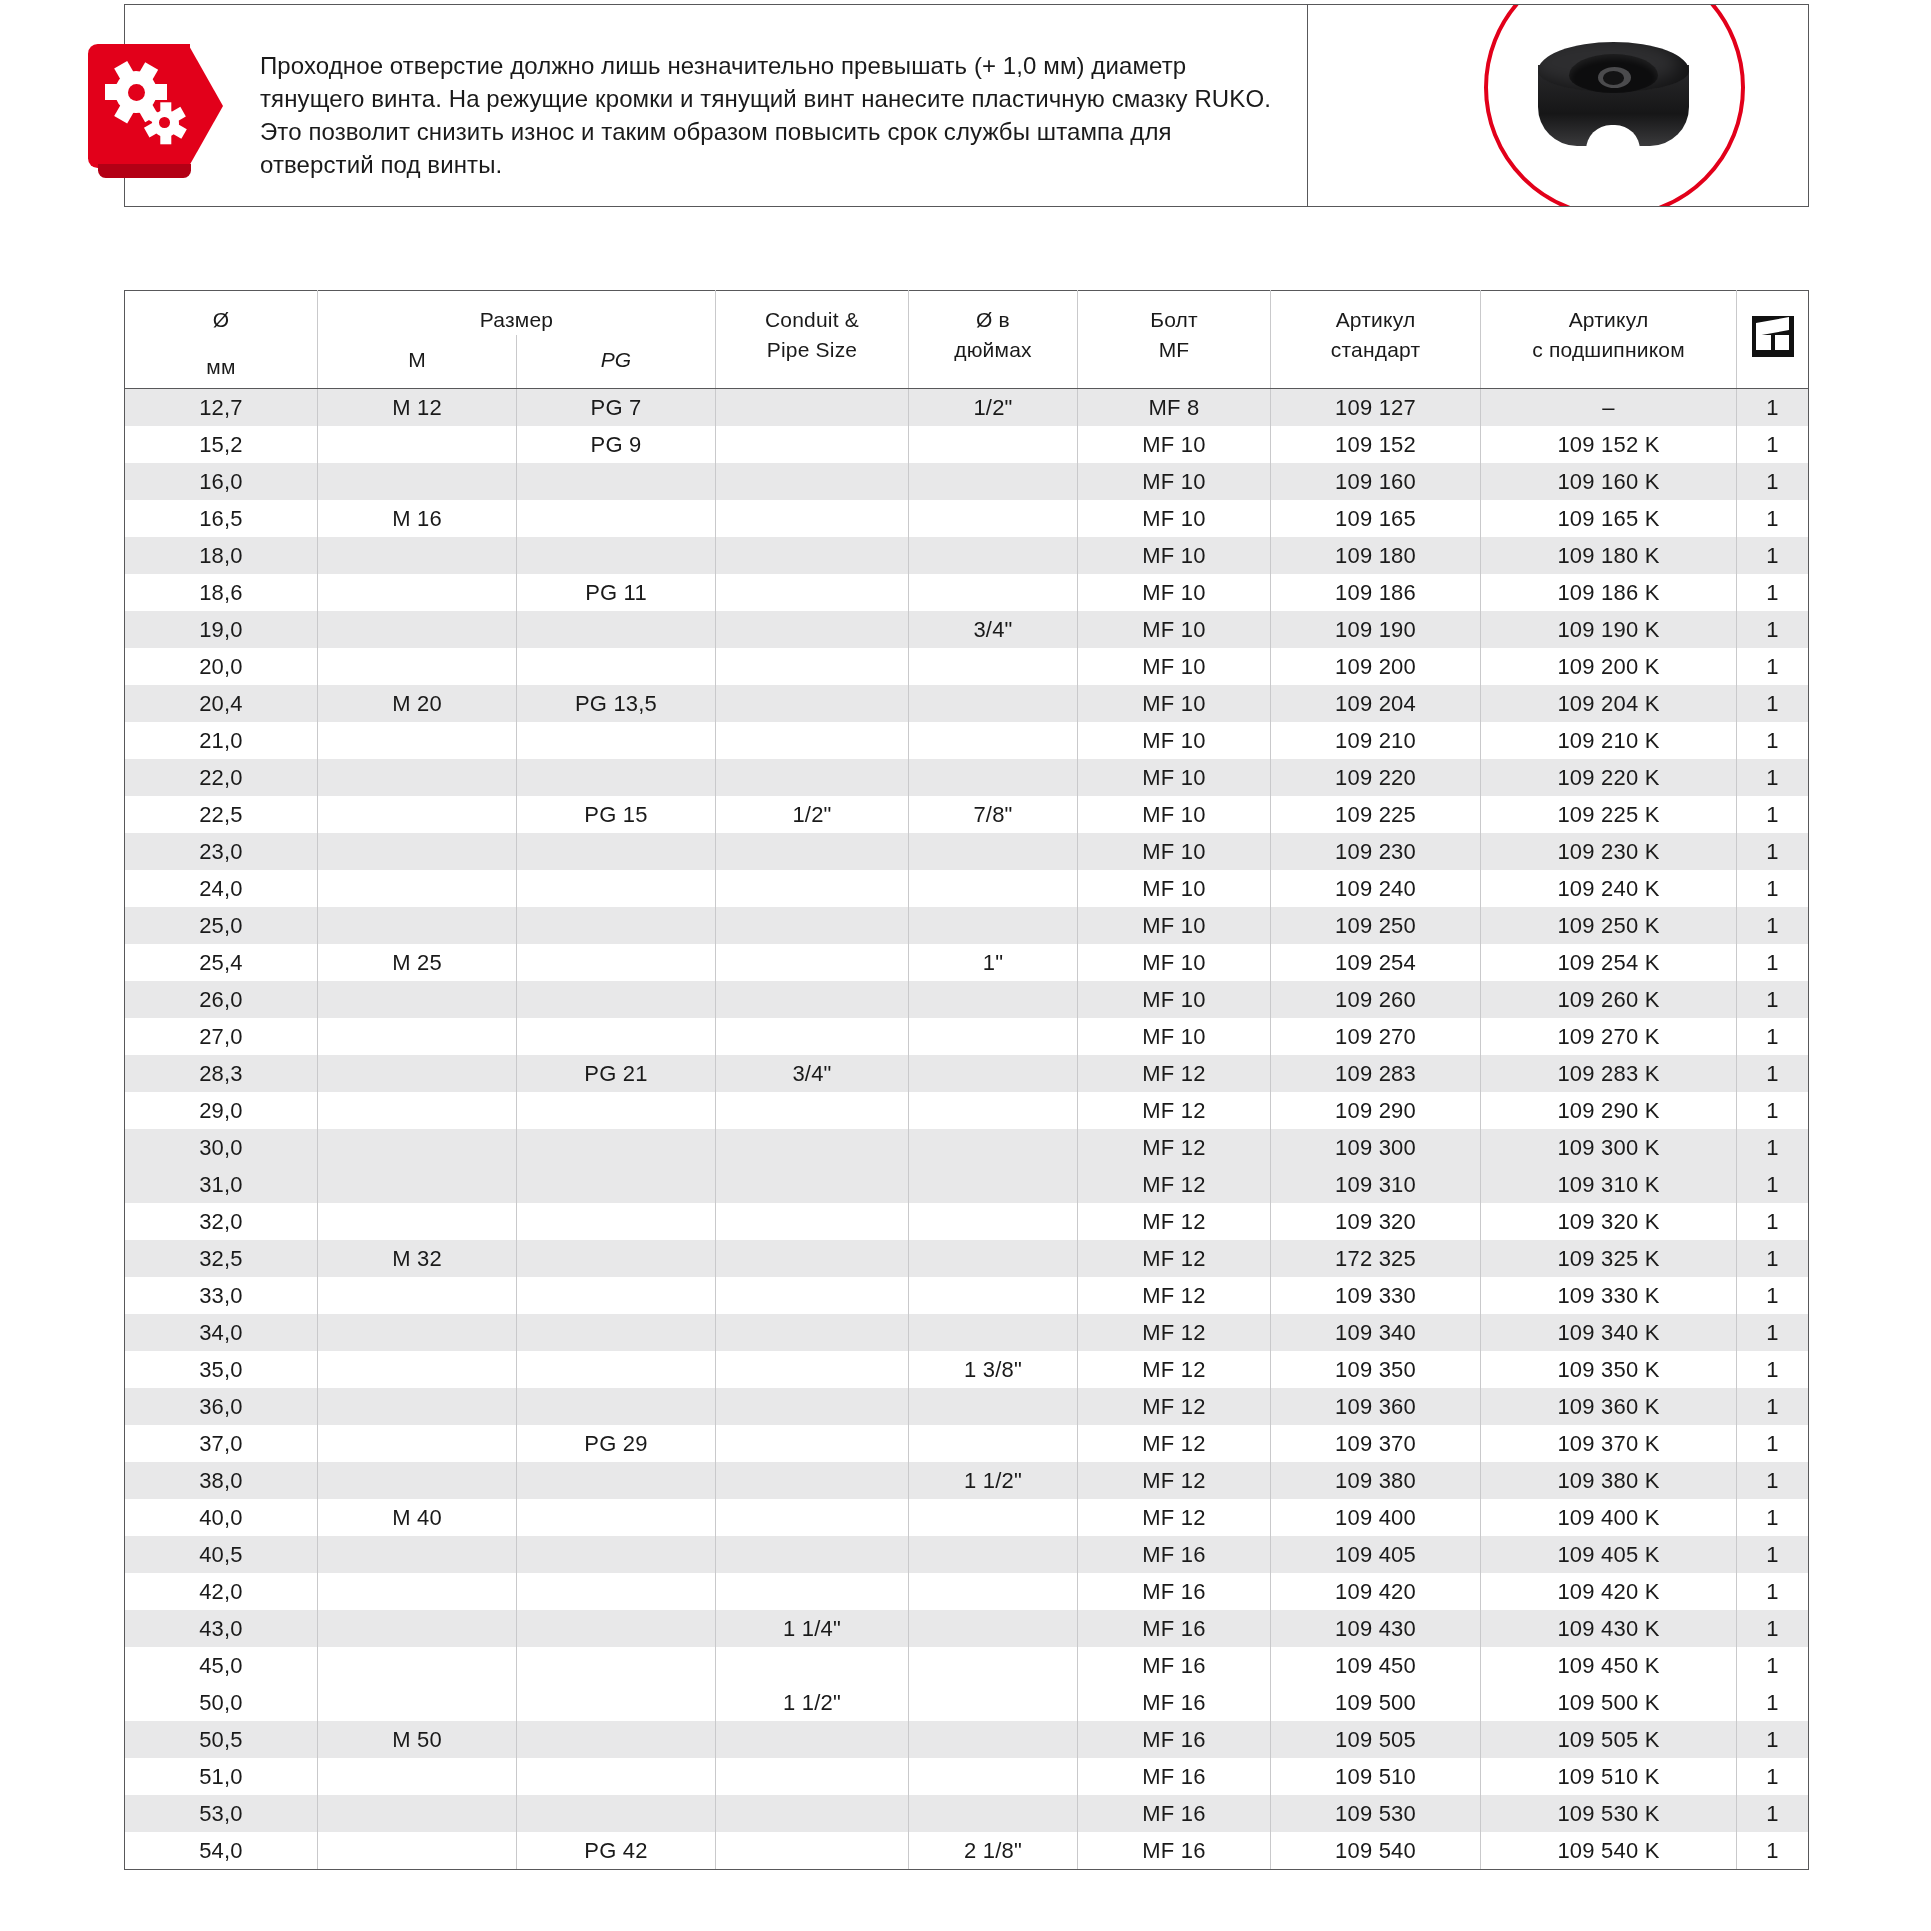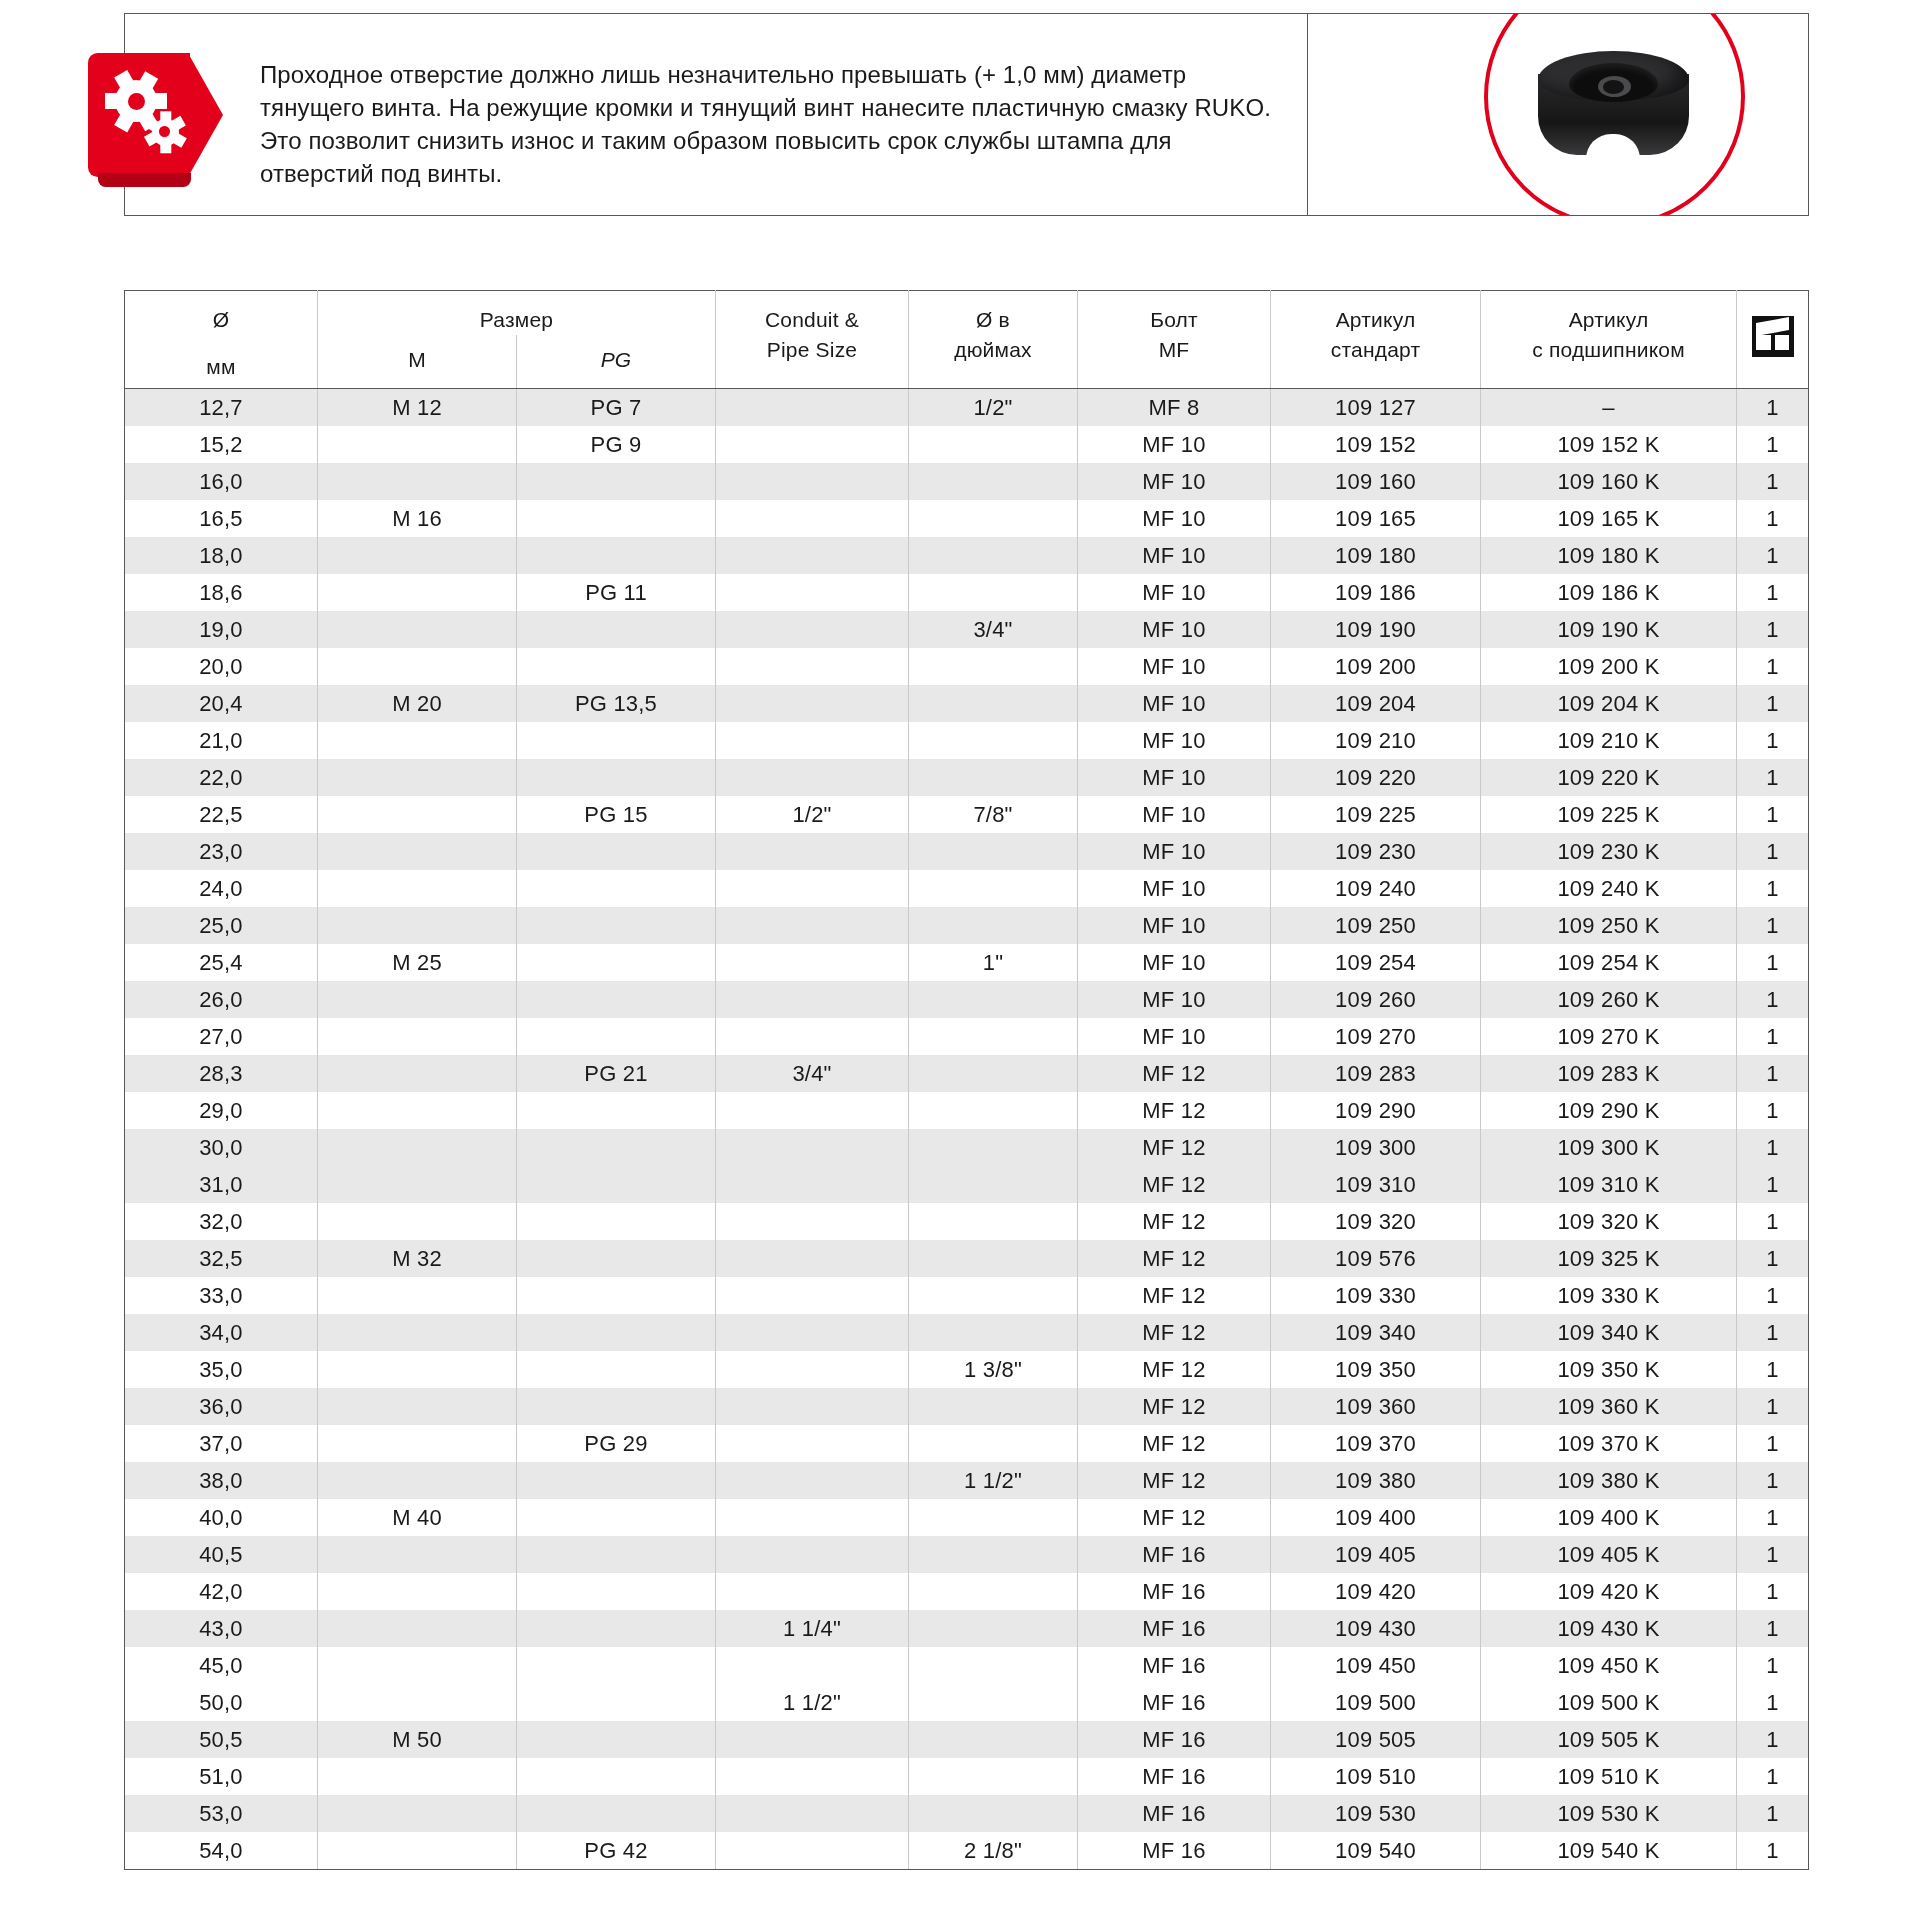--- a/index.html
+++ b/index.html
@@ -13,21 +13,21 @@
     font-family: "Liberation Sans", sans-serif;
     color: #1a1a1a;
     position: relative;
     overflow: hidden;
   }
 
   
   .note-wrap {
     position: absolute;
     left: 124px;
-    top: 13px;
+    top: 4px;
     width: 1685px;
     height: 203px;
     display: flex;
     box-sizing: border-box;
     border: 1.9px solid #58585a;
   }
   .note-text-cell {
     width: 1183px;
     height: 100%;
     box-sizing: border-box;
@@ -809,21 +809,21 @@
           <td class="first">32,5</td>
           <td class="size-cell">
             <div class="split">
               <span>M 32</span>
               <span></span>
             </div>
           </td>
           <td></td>
           <td></td>
           <td>MF 12</td>
-          <td class="b">109 576</td>
+          <td class="b">172 325</td>
           <td>109 325 K</td>
           <td class="last">1</td>
         </tr>
         <tr>
           <td class="first">33,0</td>
           <td class="size-cell">
             <div class="split">
               <span></span>
               <span></span>
             </div>

